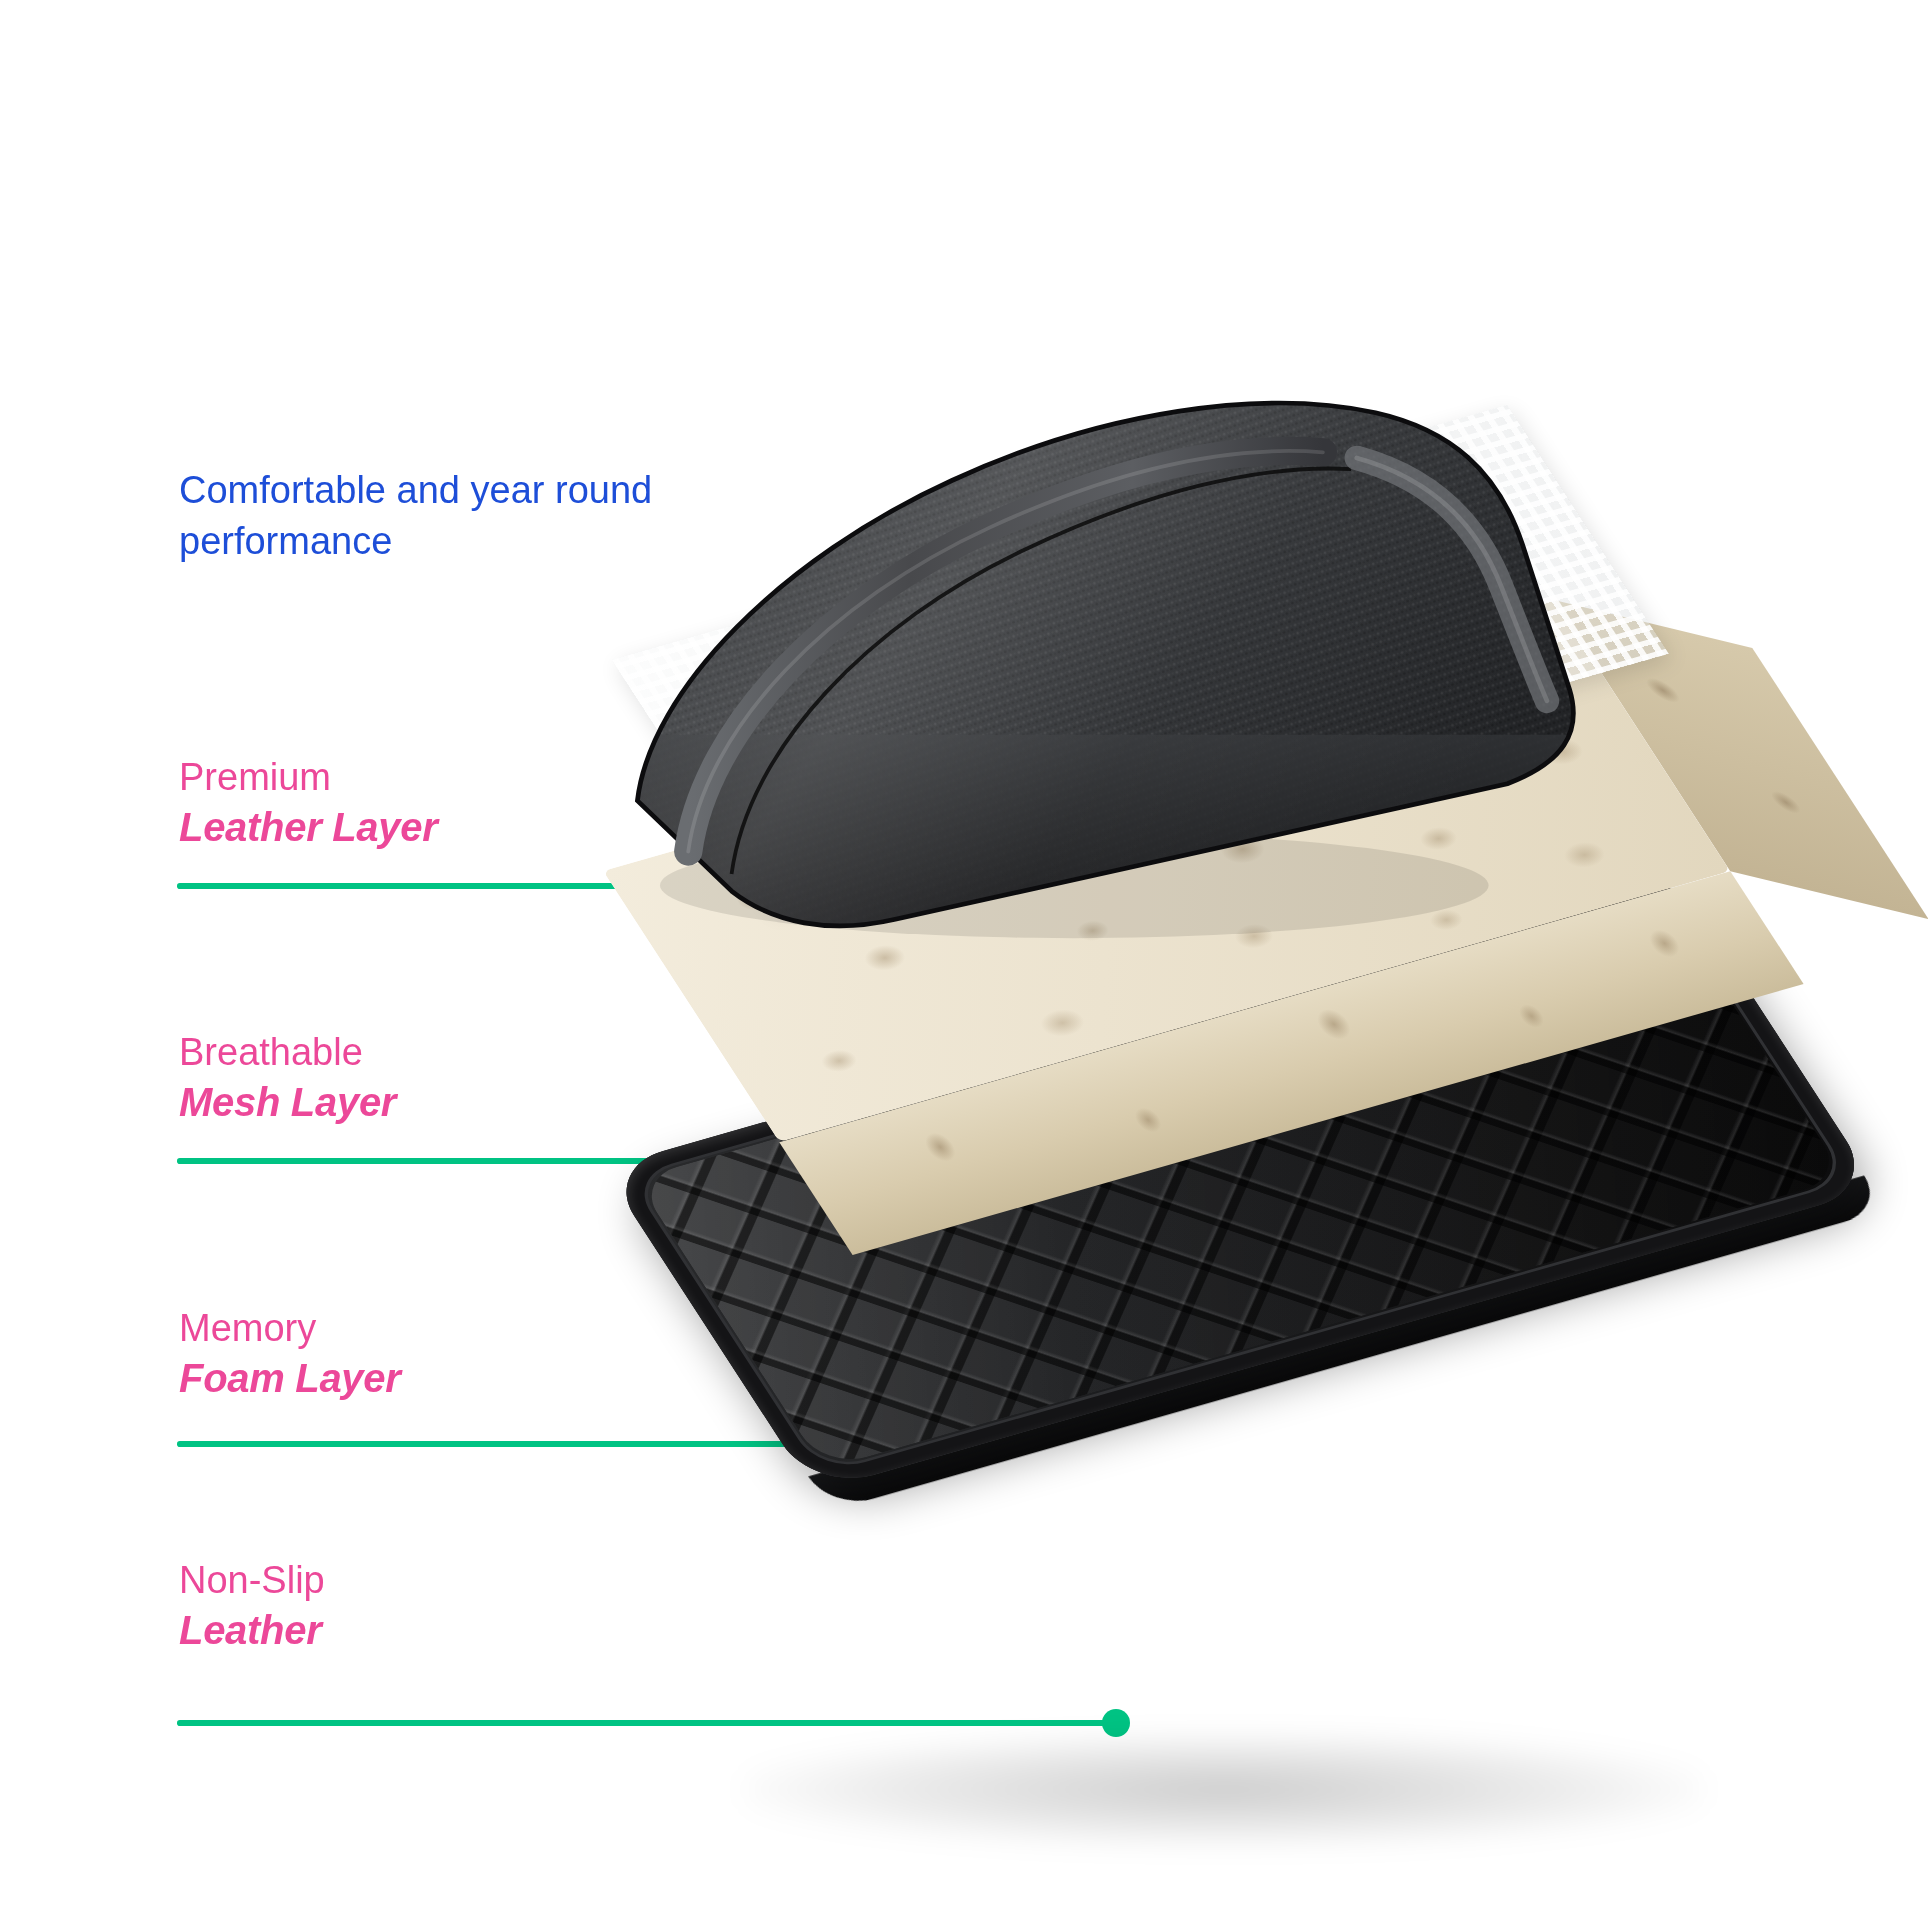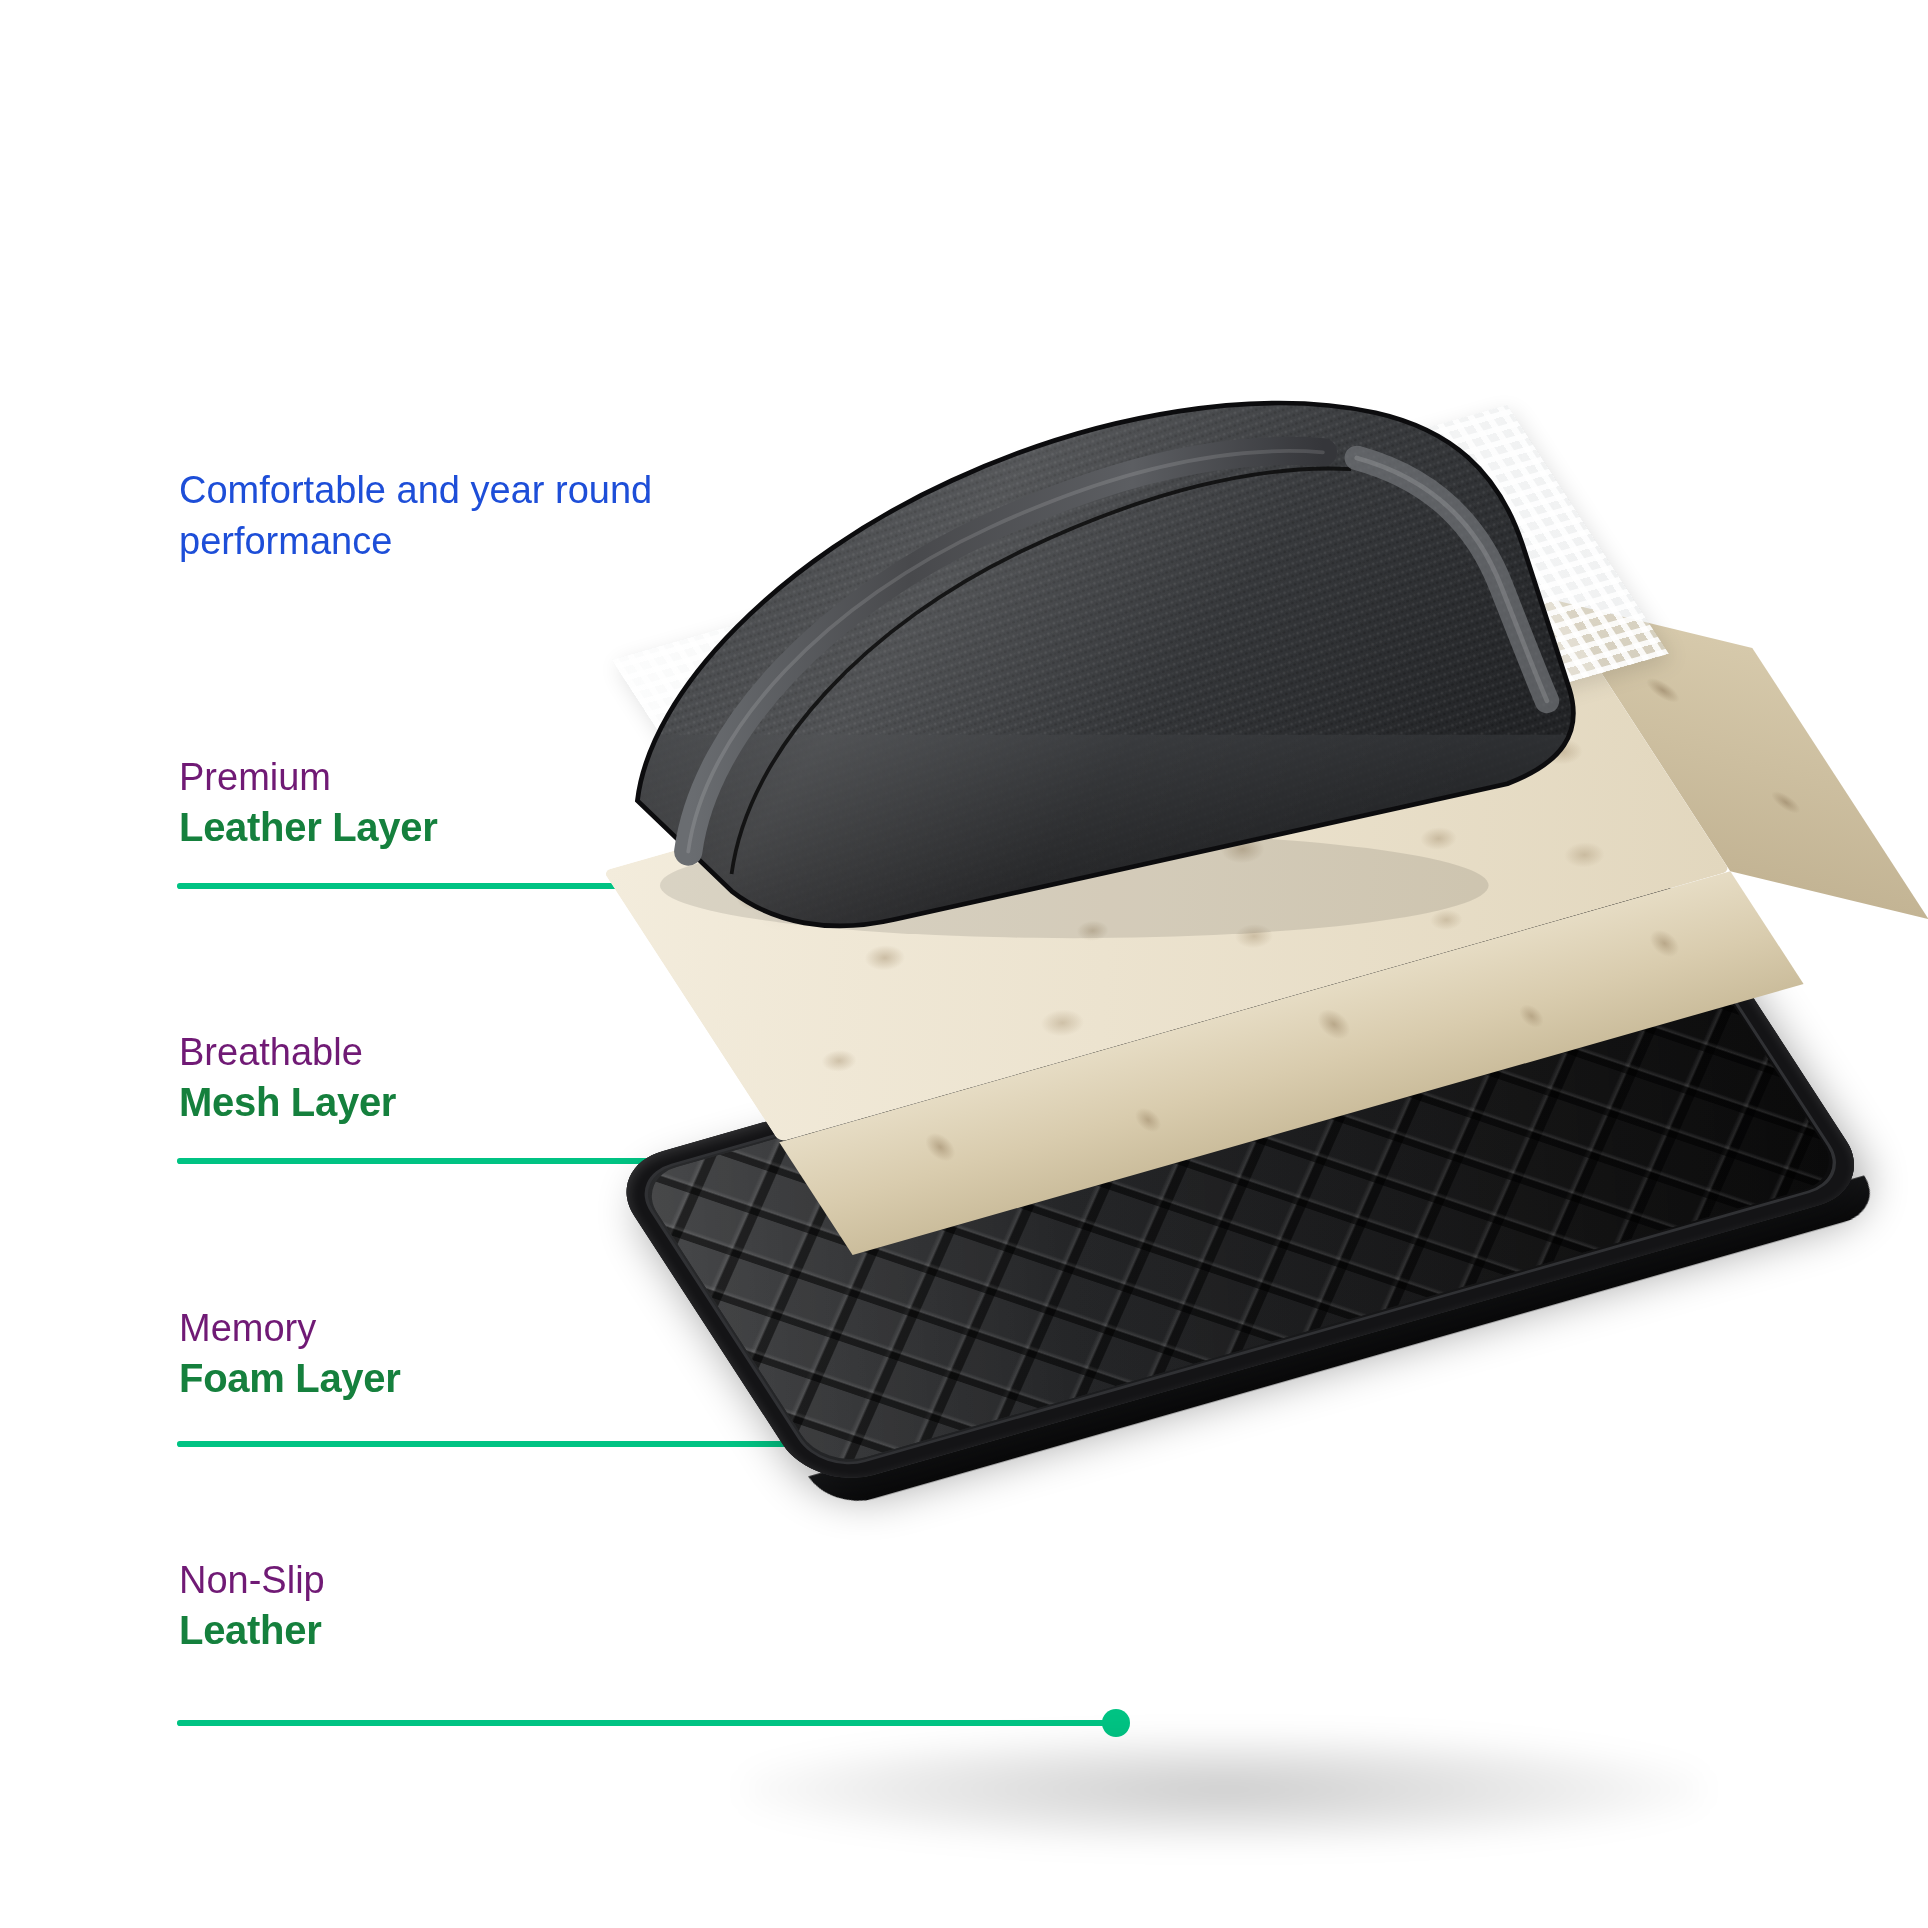--- a/index.html
+++ b/index.html
@@ -63,31 +63,32 @@
   }
 
   
   .callout {
     position: absolute;
     left: 179px;
   }
   .callout .c-top {
     font-size: 38px;
     line-height: 49px;
-    color: #701a75;
+    color: #ec4899;
     font-weight: 400;
     white-space: nowrap;
   }
   .callout .c-bot {
     font-size: 40px;
     line-height: 51px;
-    color: #15803d;
+    color: #ec4899;
     font-weight: 700;
     white-space: nowrap;
     letter-spacing: -0.3px;
+    font-style: italic;
   }
 
   .leader {
     position: absolute;
     height: 5.6px;
     background: #00c383;
     border-radius: 2.8px;
   }
   .leader-dot {
     position: absolute;

